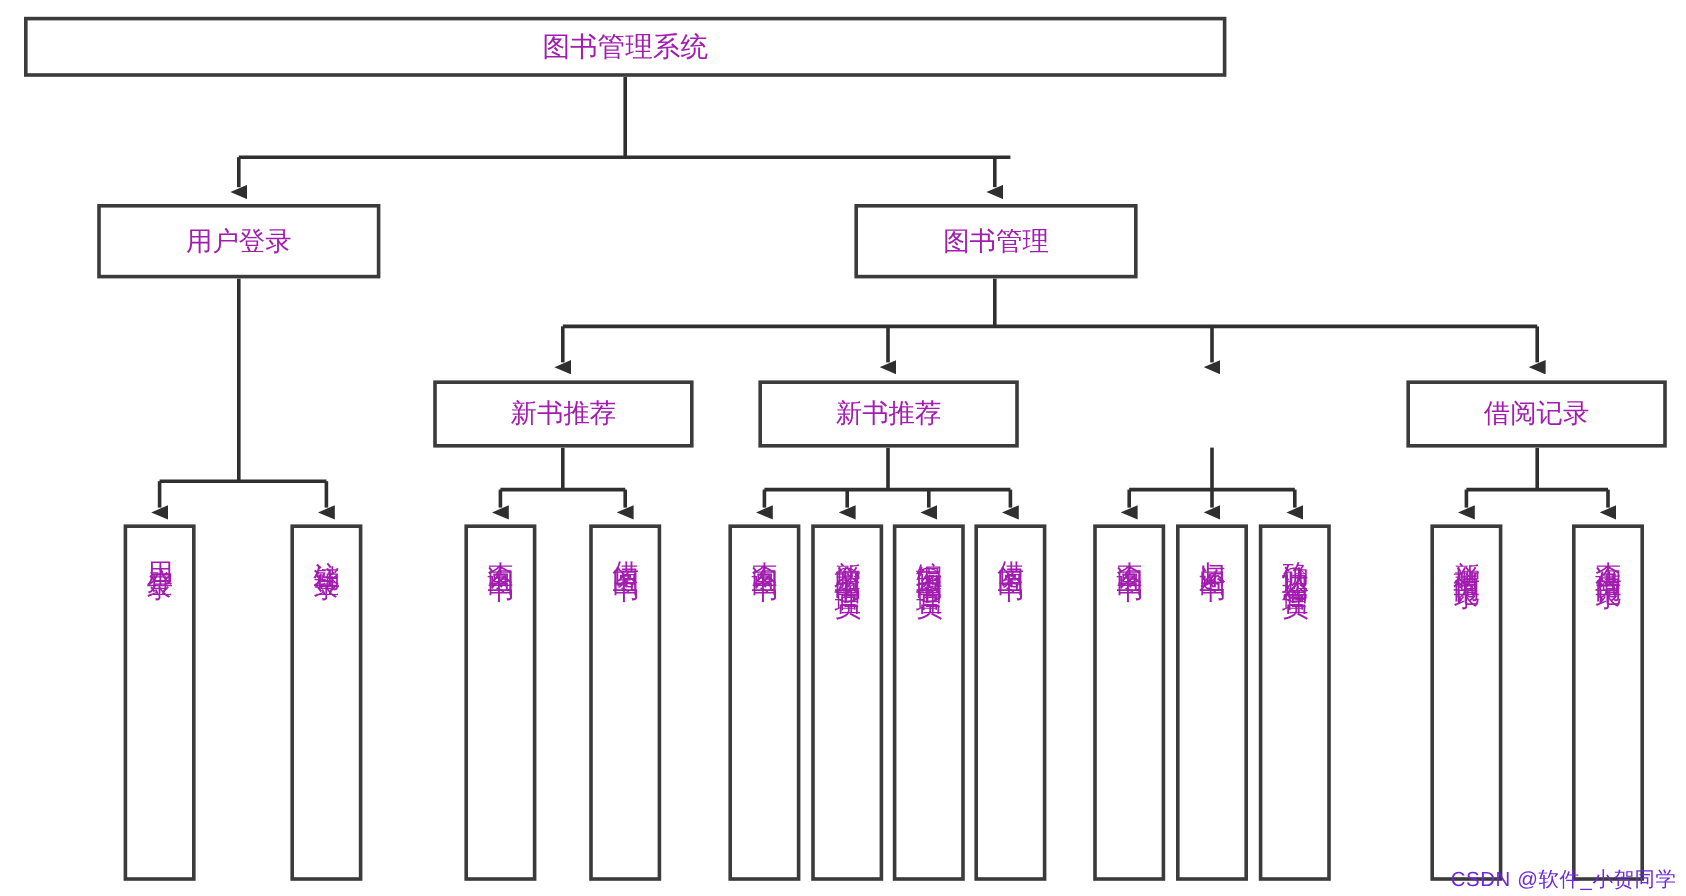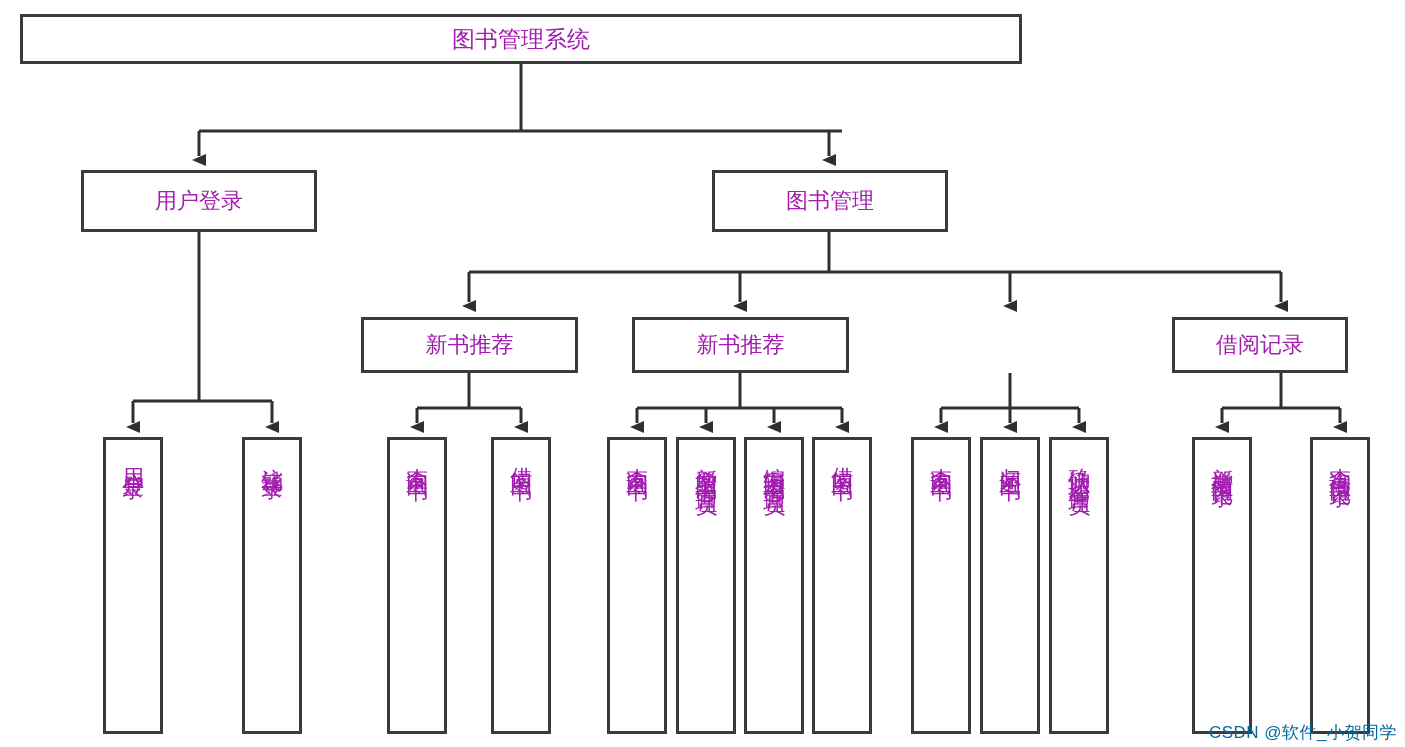--- a/index.html
+++ b/index.html
@@ -16,21 +16,21 @@
 
   .node.h .lbl{font-size:22px;}
   .node.root .lbl{font-size:23px;}
 
   .node.v{align-items:flex-start;padding-top:10px;}
   .node.v .lbl{writing-mode:vertical-rl;text-orientation:upright;
                font-size:22px;line-height:1.12;letter-spacing:4px;
                white-space:nowrap;margin:0 auto;}
 
   #watermark{position:absolute;right:8px;bottom:3px;font-size:17px;
-             color:#0369a1;white-space:nowrap;letter-spacing:.5px;}
+             color:#6d28d9;white-space:nowrap;letter-spacing:.5px;}
 </style>
 </head>
 <body>
 
 <div id="canvas">
 
   <svg class="wires" viewBox="0 0 1405 747">
     <defs>
       <marker id="ah" markerWidth="12" markerHeight="14" refX="2" refY="7" orient="auto" markerUnits="userSpaceOnUse">
         <path d="M0,0 L12,0 L6,14 Z" fill="#2f2f2f"></path>
@@ -90,21 +90,21 @@
   <div class="node h" style="left:712px;top:170px;width:236px;height:62px;">
     <span class="lbl">图书管理</span>
   </div>
 
   <div class="node h" style="left:361px;top:317px;width:217px;height:56px;">
     <span class="lbl">新书推荐</span>
   </div>
   <div class="node h" style="left:632px;top:317px;width:217px;height:56px;">
     <span class="lbl">新书推荐</span>
   </div>
-  <div class="node h" style="left:1172px;top:317px;width:176px;height:56px;">
+  <div class="node h" style="left:1172px;top:317px;width:217px;height:56px;">
     <span class="lbl">借阅记录</span>
   </div>
 
   <div class="node v" style="left:103px;top:437px;width:60px;height:297px;">
     <span class="lbl">用户登录</span>
   </div>
   <div class="node v" style="left:242px;top:437px;width:60px;height:297px;">
     <span class="lbl">注销登录</span>
   </div>
 

